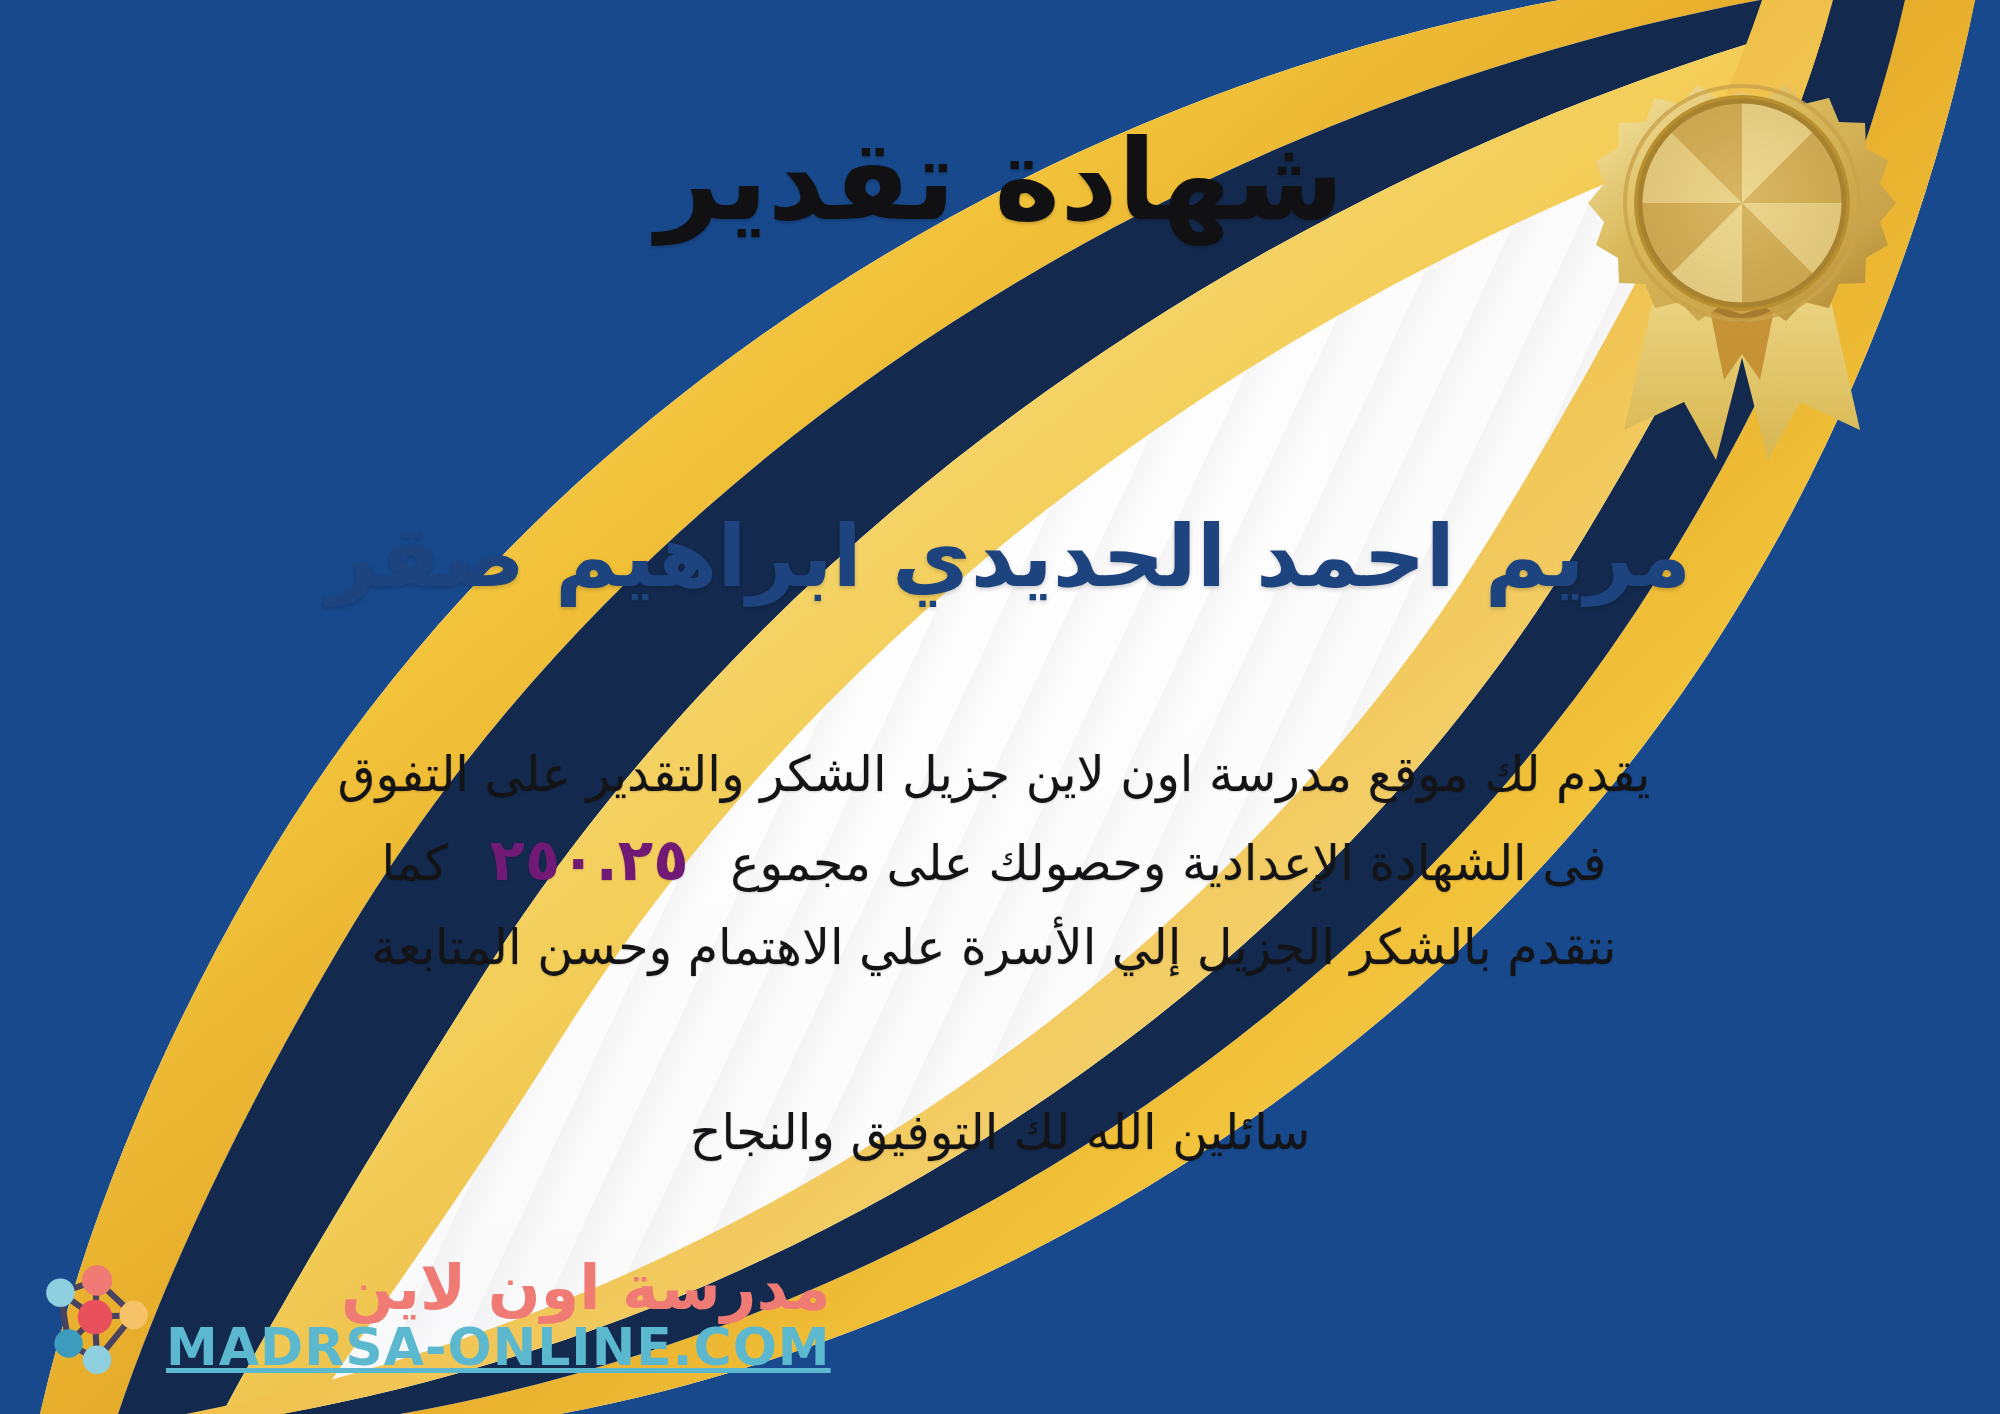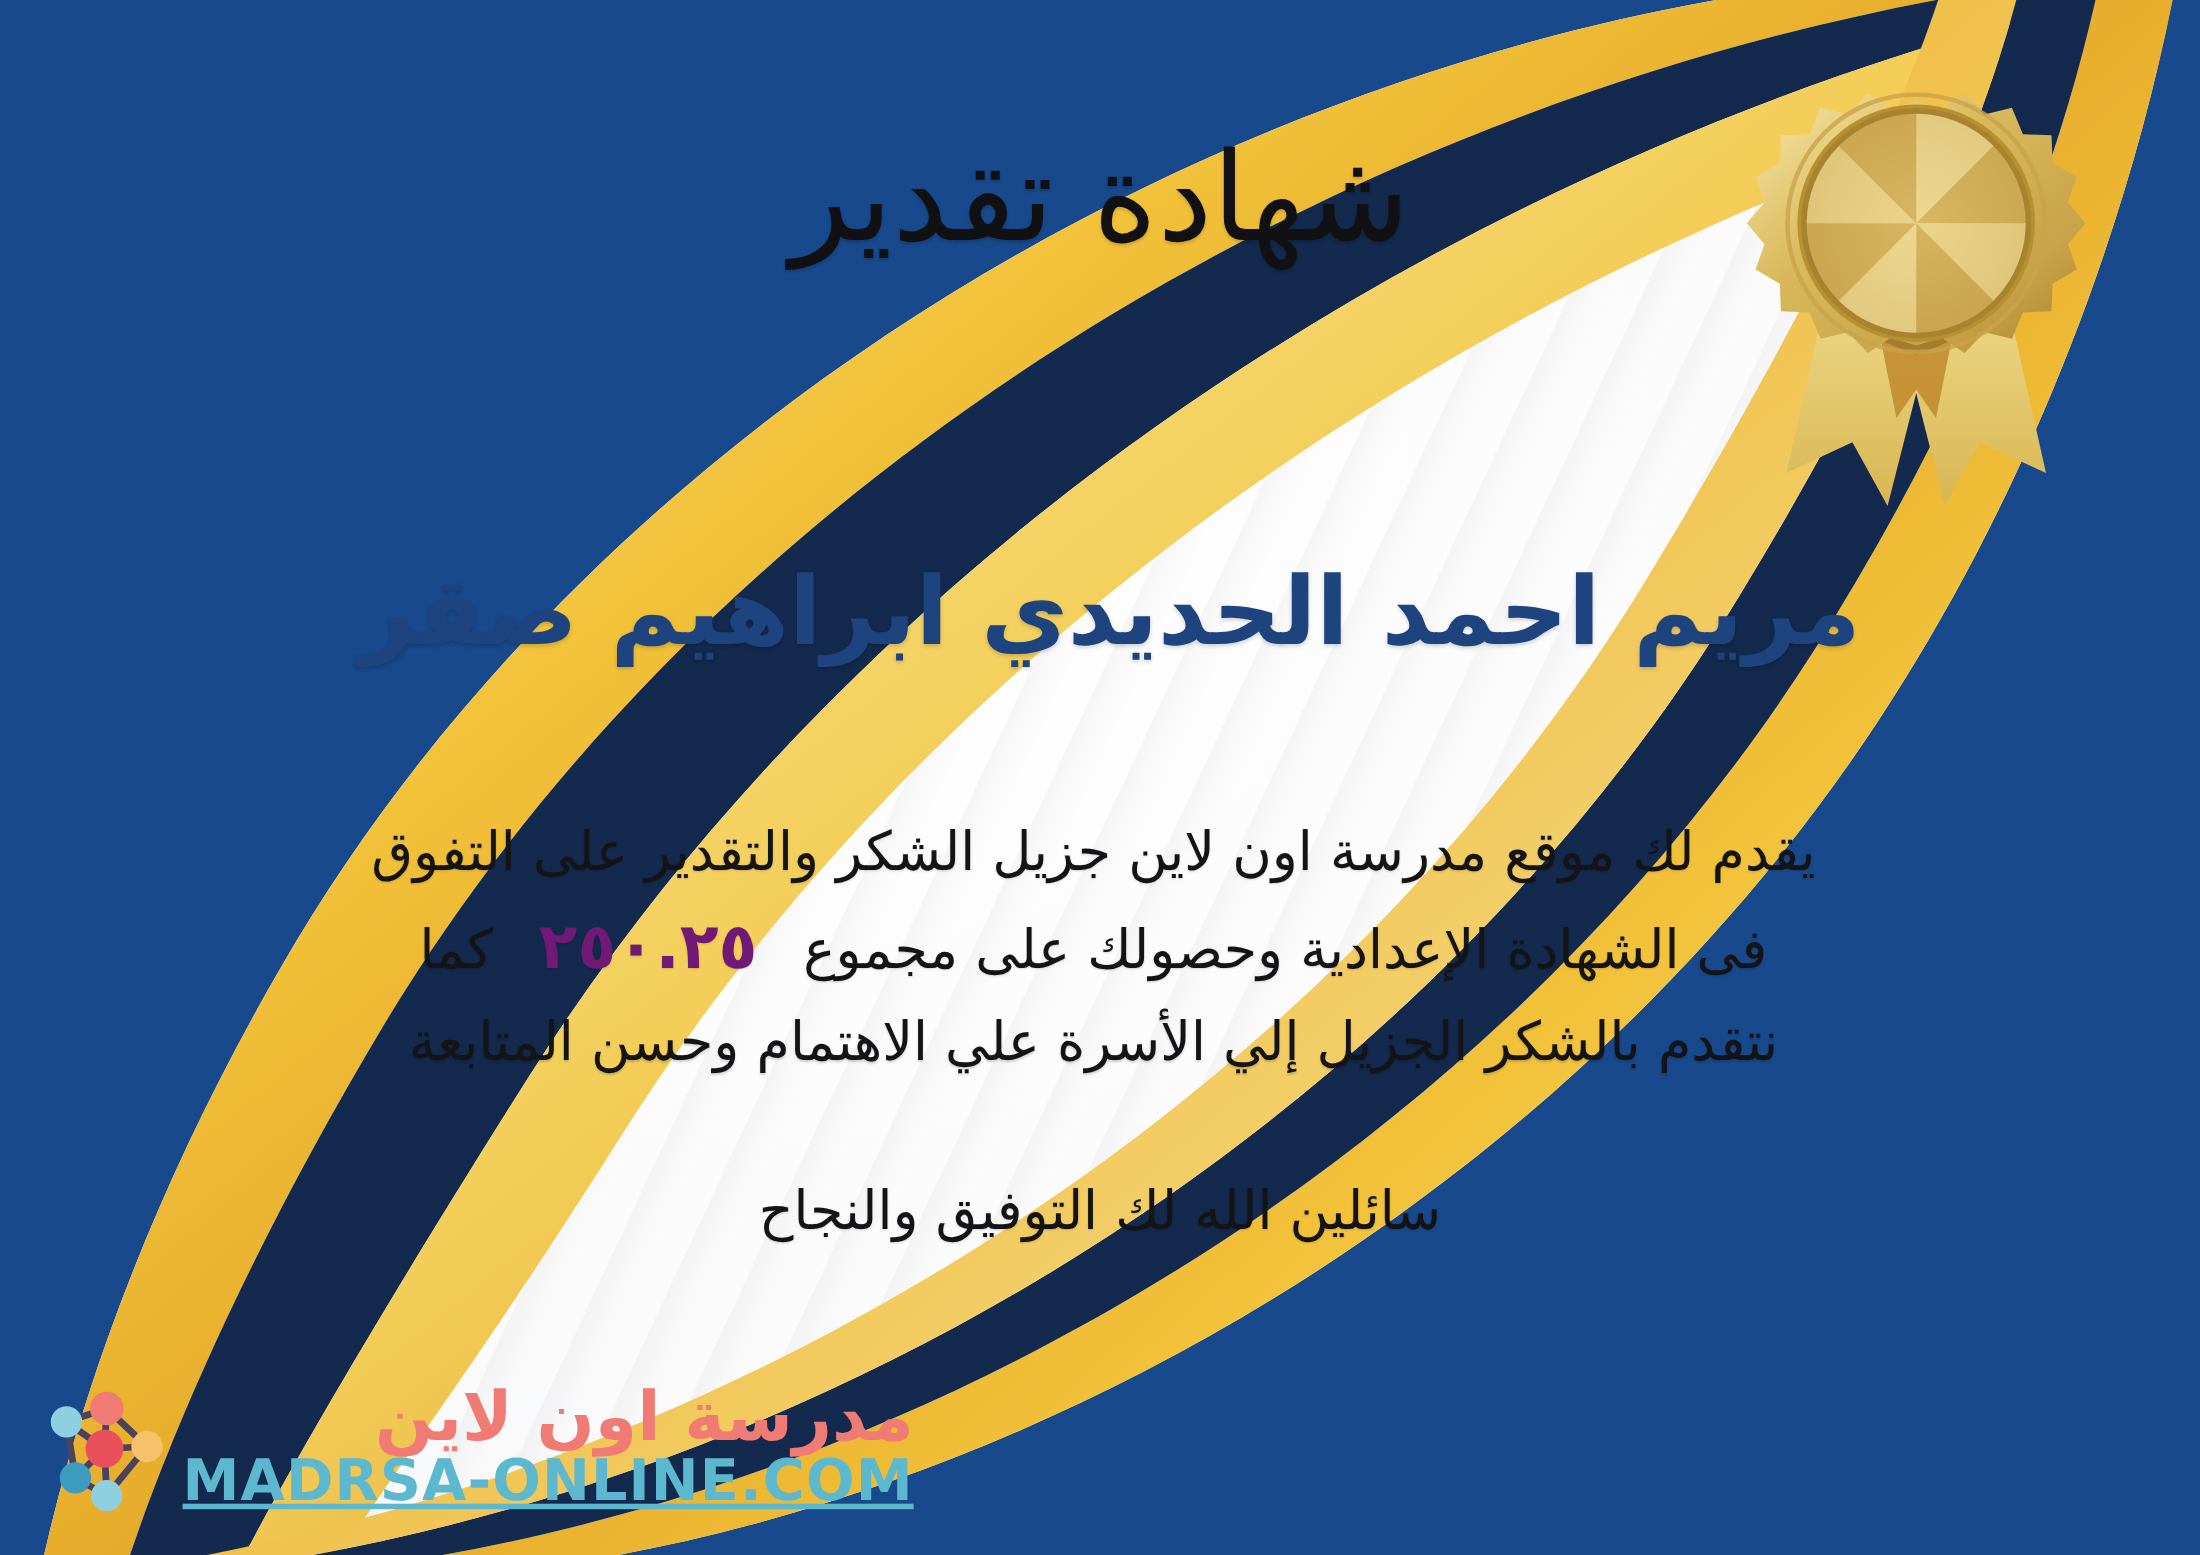--- a/index.html
+++ b/index.html
@@ -34,21 +34,21 @@
     left:0;right:0;top:0;bottom:0;
     direction:rtl;
     text-align:center;
   }
 
   .title{
     position:absolute;
     top:118px;left:0;right:0;
     font-size:112px;
     line-height:1.12;
-    font-weight:400;
+    font-weight:700;
     color:#111113;
     letter-spacing:1px;
     text-shadow:0 2px 3px rgba(0,0,0,.18);
     text-align:center;
   }
 
   .recipient{
     position:absolute;
     top:505px;left:18px;right:0;
     font-size:86px;
@@ -70,21 +70,21 @@
   .score{
     color:#701a75;
     font-weight:700;
     font-size:58px;
     padding:0 26px;
     letter-spacing:2px;
   }
 
   .closing{
     position:absolute;
-    top:1072px;left:0;right:0;
+    top:1104px;left:0;right:0;
     font-size:49px;
     color:#141416;
     text-shadow:0 1px 2px rgba(0,0,0,.16);
   }
 
   
   .logo{
     position:absolute;
     left:34px;bottom:38px;
     display:flex;align-items:center;

